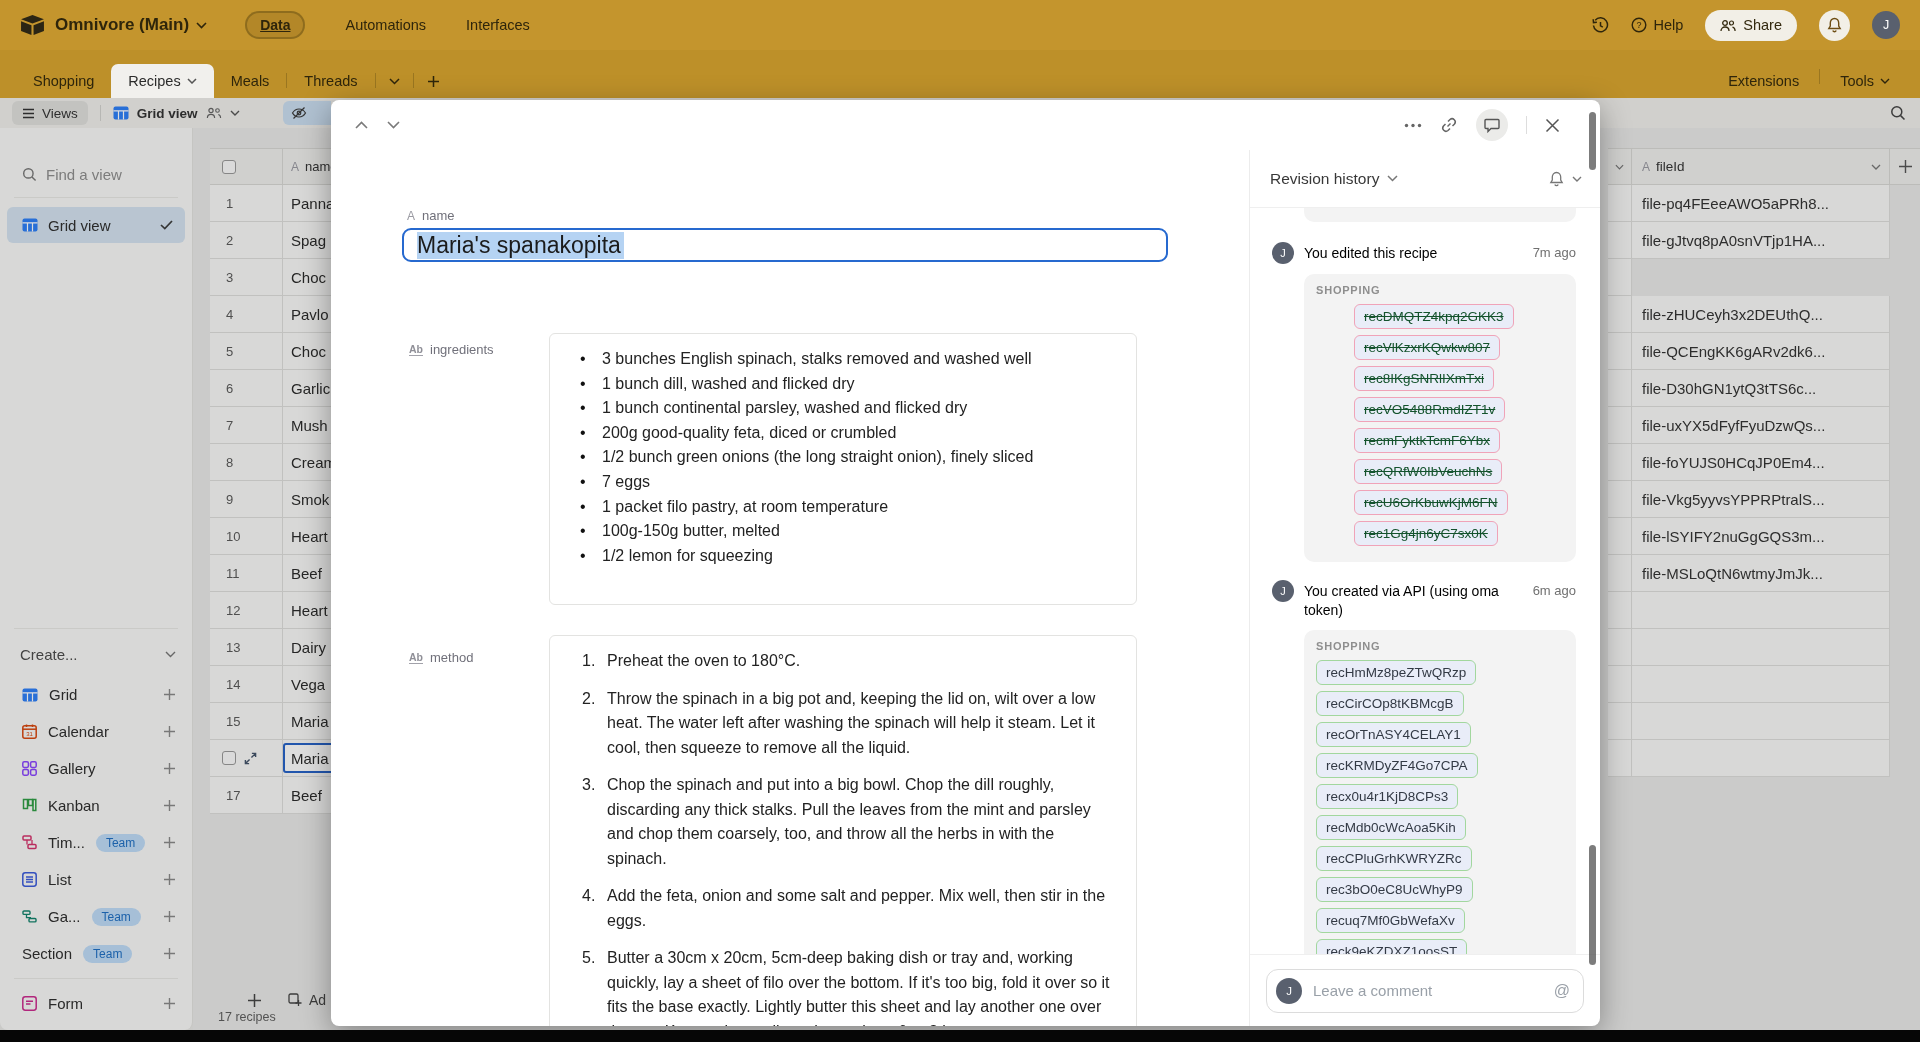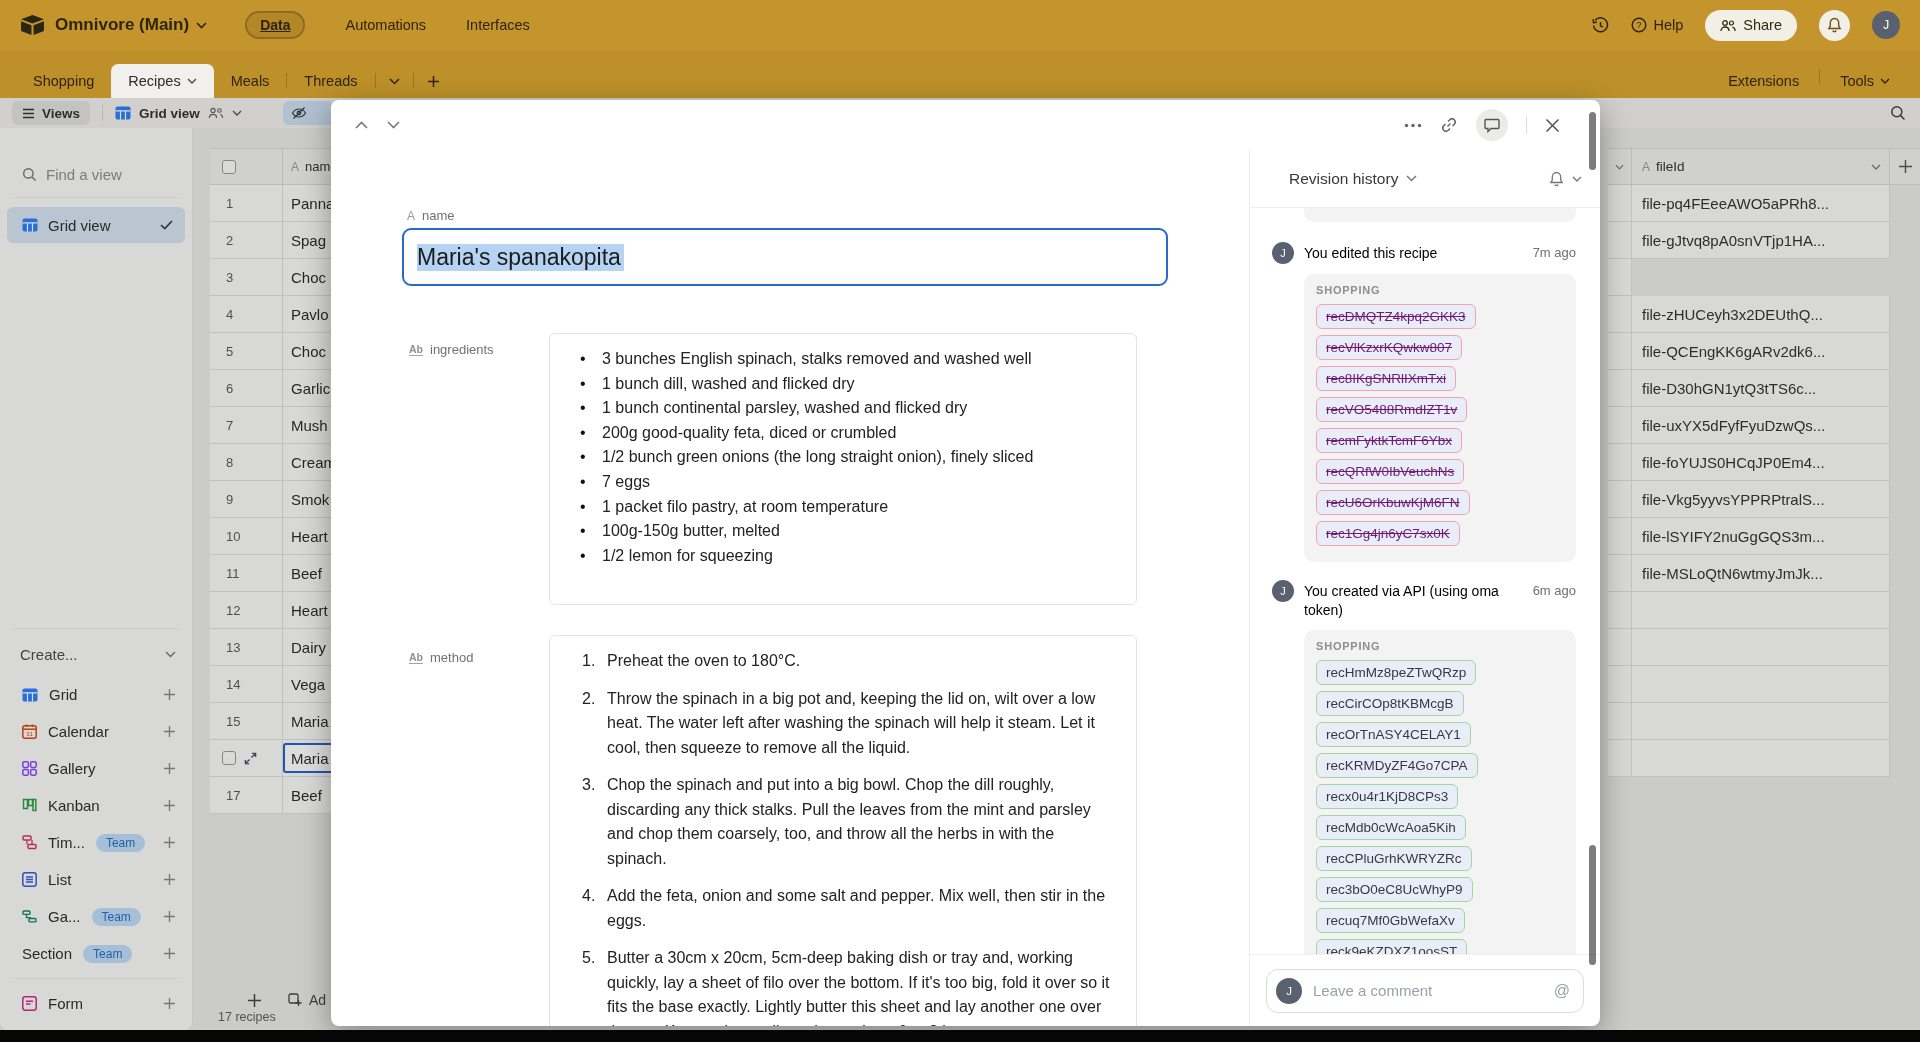--- a/index.html
+++ b/index.html
@@ -22,21 +22,21 @@
   .tabbar { position:absolute; left:0; top:50px; width:1920px; height:48px; background:#BD9029; display:flex; align-items:flex-end; padding:0 16px; color:#2E250B; z-index:10; }
   .tab { font-size:14.5px; padding:0 17px; height:34px; display:flex; align-items:center; gap:6px; }
   .tab.active { background:#F1F0ED; border-radius:7px 7px 0 0; color:#2b2b2b; }
   .tab-sep { width:1px; height:15px; background:rgba(50,38,6,0.25); margin-bottom:10px; }
   .tab-icon-btn { height:34px; display:flex; align-items:center; padding:0 13px; }
   .tabbar-right { margin-left:auto; display:flex; align-items:center; gap:14px; padding-right:8px; font-size:14.5px; }
   .tabbar-right .lbl { height:34px; display:flex; align-items:center; gap:6px; padding:0 6px; }
 
   
   .toolbar { position:absolute; left:0; top:98px; width:1920px; height:30px; background:#F1F0ED; display:flex; align-items:center; padding:0 12px; z-index:10; }
-  .views-btn { display:flex; align-items:center; gap:7px; background:#E1E1DE; border-radius:6px; height:24px; padding:0 10px; font-size:13.5px; font-weight:700; color:#333; }
+  .views-btn { display:flex; align-items:center; gap:7px; background:#E1E1DE; border-radius:6px; height:24px; padding:0 10px; font-size:13.5px; font-weight:400; color:#333; }
   .tool-sep { width:1px; height:16px; background:#D3D3D0; margin:0 12px; }
   .gridview-grp { display:flex; align-items:center; gap:8px; font-size:13.5px; font-weight:600; color:#333; }
   .eye-btn { position:absolute; left:283px; top:3px; width:48px; height:24px; background:#CBDFF1; border-radius:6px 0 0 6px; display:flex; align-items:center; padding-left:8px; }
   .toolbar-search { position:absolute; right:14px; top:7px; }
 
   
   .sidebar { position:absolute; left:0; top:128px; width:193px; height:902px; background:#FAFAF8; border-right:1px solid #E3E3E0; border-radius:0 0 8px 8px; z-index:10; }
   .find-row { display:flex; align-items:center; gap:9px; margin:38px 14px 0 22px; }
   .find-input { border:none; outline:none; background:transparent; font-size:15px; width:120px; color:#333; font-family:"Liberation Sans",sans-serif; }
   .find-input::placeholder { color:#8E8E8E; }
@@ -94,54 +94,54 @@
   .nav-chevs > div { width:24px; height:24px; display:flex; align-items:center; justify-content:center; }
   .m-icons { position:absolute; right:40px; top:9px; display:flex; align-items:center; gap:18px; }
   .bubble-circle { width:32px; height:32px; border-radius:50%; background:#EBEBE9; display:flex; align-items:center; justify-content:center; }
   .m-vdiv { width:1px; height:18px; background:#DDD; }
 
   .record-area { position:absolute; left:0; top:50px; width:918px; height:876px; overflow:hidden; }
   .fld-label { display:flex; align-items:center; gap:7px; font-size:13px; color:#70707a; }
   .icon-A { font-size:12px; color:#9a9aa2; }
   .icon-Ab { font-size:10.5px; font-weight:600; color:#8f8f97; border-bottom:1.5px solid #a2a2aa; line-height:11px; }
   #name-label { position:absolute; left:76px; top:58px; }
-  #name-input { position:absolute; left:71px; top:78px; width:766px; height:58px; border:2px solid #2669CF; border-radius:9px; background:#fff; display:flex; align-items:center; padding:0 13px; }
+  #name-input { position:absolute; left:71px; top:78px; width:766px; height:34px; border:2px solid #2669CF; border-radius:9px; background:#fff; display:flex; align-items:center; padding:0 13px; }
   #name-input .hl { font-size:23px; color:#1B1B1B; background:#B5D3F3; padding-right:3px; }
   #ing-label { position:absolute; left:78px; top:192px; }
   .txt-box { position:absolute; left:218px; width:588px; border:1px solid #E3E3E1; border-radius:6px; background:#fff; padding:13px 18px 13px 16px; }
   #ing-box { top:183px; height:272px; }
   #ing-box li { list-style:none; position:relative; padding-left:36px; font-size:16px; line-height:24.6px; color:#222; }
   #ing-box li::before { content:"•"; position:absolute; left:14px; color:#111; }
   #method-label { position:absolute; left:78px; top:500px; }
   #method-box { top:485px; height:560px; }
   #method-box ol { counter-reset:step; }
   #method-box li { list-style:none; counter-increment:step; position:relative; padding-left:41px; font-size:16px; line-height:24.5px; color:#222; margin-bottom:13px; }
   #method-box li::before { content:counter(step) "."; position:absolute; left:16px; }
 
   .scroll-thumb { position:absolute; width:7px; border-radius:4px; background:rgba(80,80,80,0.75); right:4px; z-index:5; }
   #thumb-top { top:12px; height:58px; }
   #thumb-bottom { top:745px; height:120px; }
 
   
   .panel { position:absolute; left:918px; top:50px; width:351px; height:876px; border-left:1px solid #ECECEC; display:flex; flex-direction:column; }
   .phead { height:58px; flex:none; border-bottom:1px solid #EFEFEF; display:flex; align-items:center; padding:0 18px 0 20px; }
-  .phead .title-grp { display:flex; align-items:center; gap:8px; font-size:15.5px; color:#383838;margin-left:19px; }
+  .phead .title-grp { display:flex; align-items:center; gap:8px; font-size:15.5px; color:#383838; }
   .phead .right-grp { margin-left:auto; display:flex; align-items:center; gap:8px; }
   .pscroll { flex:1; overflow:hidden; padding:0 24px 0 22px; }
   .partial-card { height:14px; background:#F3F3F3; border-radius:0 0 10px 10px; margin-left:32px; }
   .entry-meta { display:flex; align-items:flex-start; gap:10px; }
   .entry-meta.e1 { margin-top:20px; }
   .entry-meta.e2 { margin-top:18px; }
   .s-avatar { width:22px; height:22px; border-radius:50%; background:#59606E; color:#fff; font-size:11px; display:flex; align-items:center; justify-content:center; flex:none; }
   .entry-txt { flex:1; font-size:14px; color:#000000; line-height:19px; padding-top:2px; }
   .entry-time { font-size:13px; color:#707070; padding-top:3px; white-space:nowrap; }
   .rev-card { margin-left:32px; margin-top:10px; background:#F3F3F3; border-radius:10px; padding:10px 12px; }
   .shop-lbl { font-size:11px; letter-spacing:0.8px; color:#8E8E8E; font-weight:600; margin-bottom:8px; }
   .pill { display:table; font-size:13.5px; line-height:17px; padding:3px 9px; margin-bottom:6px; border-radius:6px; background:#E9EDF8; }
-  .card-removed .pill { border:1.5px solid #F0A3B8; color:#701a75; text-decoration:line-through; }
+  .card-removed .pill { border:1.5px solid #F0A3B8; color:#14532d; text-decoration:line-through;margin-left:38px; }
   .card-added .pill { border:1.5px solid #A2D79E; color:#333A45; }
   .pfoot { flex:none; height:72px; border-top:1px solid #EFEFEF; display:flex; align-items:center; padding:0 16px; }
   .comment-box { flex:1; height:44px; border:1px solid #DCDCDC; border-radius:12px; display:flex; align-items:center; gap:11px; padding:0 13px 0 9px; background:#fff; }
   .c-avatar { width:26px; height:26px; border-radius:50%; background:#59606E; color:#fff; font-size:11.5px; display:flex; align-items:center; justify-content:center; flex:none; }
   .comment-input { flex:1; border:none; outline:none; font-size:15px; color:#333; font-family:"Liberation Sans",sans-serif; }
   .comment-input::placeholder { color:#99A0A8; }
   .at-sign { color:#9AA0A8; font-size:16px; }
 </style>
 </head>
 <body>

